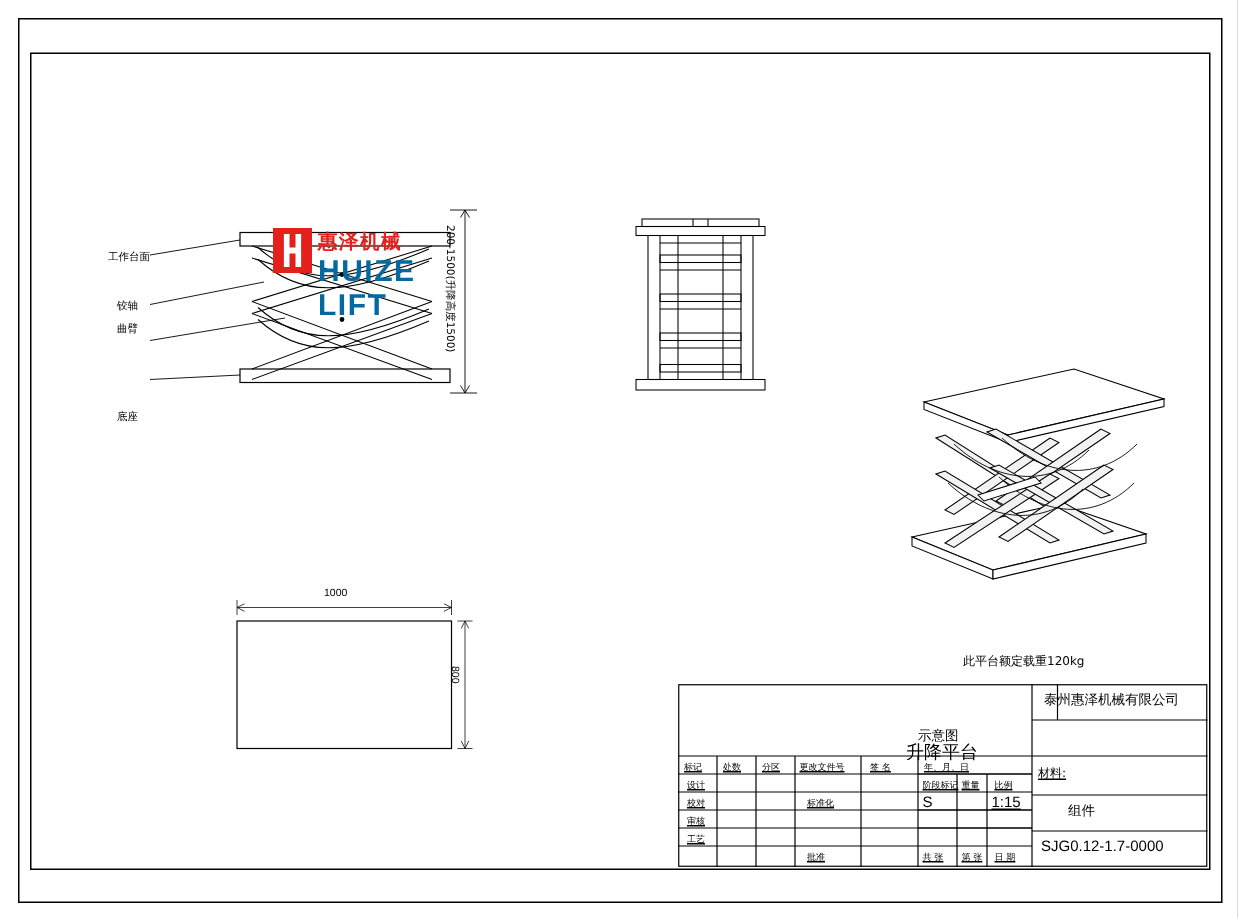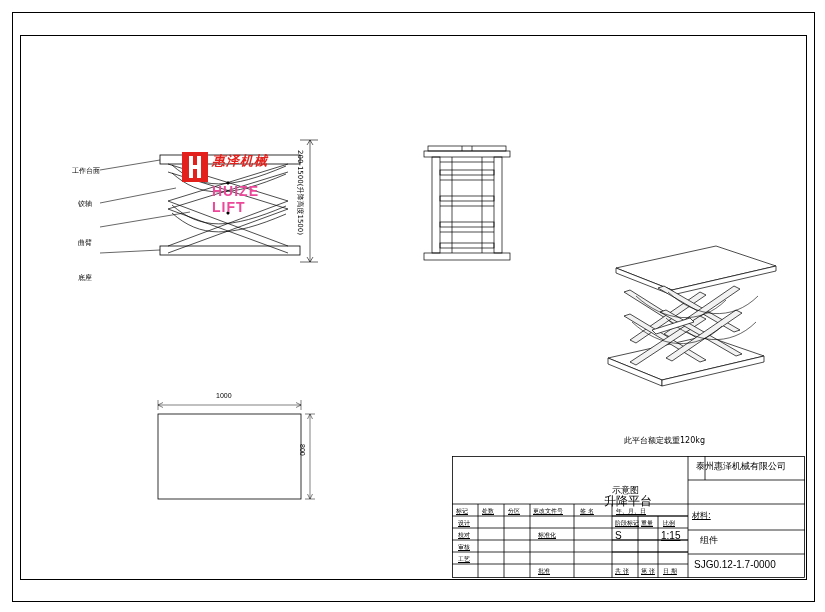--- a/index.html
+++ b/index.html
@@ -10,22 +10,22 @@
   .frame-outer{position:absolute;left:12px;top:12px;width:801px;height:588px;border:1px solid #000;}
   .frame-inner{position:absolute;left:20px;top:35px;width:785px;height:543px;border:1px solid #000;}
   .lbl{position:absolute;font-size:7px;color:#000;white-space:nowrap;}
   .lbl-cn{font-family:"DejaVu Sans",sans-serif;font-size:7px;}
   svg{position:absolute;left:0;top:0;overflow:visible;}
   
   #logo{position:absolute;left:182px;top:152px;width:110px;height:42px;}
   #logo .mark{position:absolute;left:0;top:0;width:26px;height:30px;background:#e3201b;}
   #logo .mark:after{content:"";position:absolute;left:7px;top:4px;width:12px;height:22px;background:#fff;
       clip-path:polygon(0 0,4px 0,4px 9px,8px 9px,8px 0,12px 0,12px 22px,8px 22px,8px 13px,4px 13px,4px 22px,0 22px);}
-  #logo .cn{position:absolute;left:30px;top:0px;font-family:"DejaVu Sans",sans-serif;font-size:13px;color:#e3201b;letter-spacing:1px;font-weight:bold;font-style:italic;}
-  #logo .en{position:absolute;left:30px;top:31px;font-size:14px;color:#ec4899;font-weight:bold;letter-spacing:1px;}
+  #logo .cn{position:absolute;left:30px;top:0px;font-family:"DejaVu Sans",sans-serif;font-size:13px;color:#e3201b;letter-spacing:1px;font-weight:bold;}
+  #logo .en{position:absolute;left:30px;top:18px;font-size:20px;color:#0369a1;font-weight:bold;letter-spacing:1px;}
   
   #titleblock{position:absolute;left:452px;top:456px;width:353px;height:122px;}
   #titleblock .t{position:absolute;font-family:"DejaVu Sans",sans-serif;font-size:6px;color:#000;white-space:nowrap;text-decoration:underline;}
   .big-cn{font-family:"DejaVu Sans",sans-serif;font-size:12px;color:#000;}
   .med-cn{font-family:"DejaVu Sans",sans-serif;font-size:9px;color:#000;}
   .code{font-family:"Liberation Sans",sans-serif;font-size:10px;color:#000;}
 </style>
 </head>
 <body>
 
@@ -67,21 +67,21 @@
         <path d="M300 262 L318 262"></path>
         <path d="M310 140 L310 262"></path>
         <path d="M307 145 L310 140 L313 145"></path>
         <path d="M307 257 L310 262 L313 257"></path>
       </g>
     </g>
   </svg>
 
   <div class="lbl lbl-cn" style="left:72px;top:166px;">工作台面</div>
   <div class="lbl lbl-cn" style="left:78px;top:199px;text-align:center;">铰轴</div>
-  <div class="lbl lbl-cn" style="left:78px;top:238px;">曲臂</div>
+  <div class="lbl lbl-cn" style="left:78px;top:214px;">曲臂</div>
   <div class="lbl lbl-cn" style="left:78px;top:249px;margin-top:24px;">底座</div>
 
   <div class="lbl lbl-cn" style="left:305px;top:150px;transform:rotate(90deg);transform-origin:left top;">200-1500(升降高度1500)</div>
 
   <div id="logo">
     <div class="mark"></div>
     <div class="cn">惠泽机械</div>
     <div class="en">HUIZE LIFT</div>
   </div>
 
@@ -129,21 +129,21 @@
         <path d="M668 292 C696 318 732 322 758 296"></path>
         <path d="M666 318 C694 344 730 348 756 322"></path>
       </g>
 
       <g fill="#ffffff">
         <polygon points="652,330 690,318 694,322 656,334"></polygon>
       </g>
     </g>
   </svg>
 
-  <div class="lbl lbl-cn" style="left:624px;top:435px;font-size:8px;text-align:center;">此平台额定载重120kg</div>
+  <div class="lbl lbl-cn" style="left:642px;top:435px;font-size:8px;text-align:center;">此平台额定载重120kg</div>
 
   <svg width="825" height="612">
     <g stroke="#000" stroke-width="0.8" fill="none">
       <rect x="158" y="414" width="143" height="85"></rect>
       <g stroke-width="0.5">
         <path d="M158 400 L158 410 M301 400 L301 410"></path>
         <path d="M158 405 L301 405"></path>
         <path d="M163 402.5 L158 405 L163 407.5"></path>
         <path d="M296 402.5 L301 405 L296 407.5"></path>
         <path d="M305 414 L315 414 M305 499 L315 499"></path>
@@ -189,21 +189,21 @@
         <path d="M236 48 L353 48"></path>
         <path d="M236 74 L353 74"></path>
         <path d="M236 98 L353 98"></path>
       </g>
     </svg>
 
     <div class="big-cn" style="position:absolute;left:152px;top:5px;margin-top:32px;">升降平台</div>
     <div class="med-cn" style="position:absolute;left:160px;top:28px;">示意图</div>
     <div class="med-cn" style="position:absolute;left:244px;top:4px;">泰州惠泽机械有限公司</div>
     <div class="t" style="left:240px;top:54px;font-size:8px;">材料:</div>
-    <div class="med-cn" style="position:absolute;left:248px;top:78px;">组件</div>
+    <div class="med-cn" style="position:absolute;left:260px;top:78px;">组件</div>
     <div class="code" style="position:absolute;left:242px;top:103px;">SJG0.12-1.7-0000</div>
 
     <div class="t" style="left:4px;top:51px;">标记</div>
     <div class="t" style="left:30px;top:51px;">处数</div>
     <div class="t" style="left:56px;top:51px;">分区</div>
     <div class="t" style="left:81px;top:51px;">更改文件号</div>
     <div class="t" style="left:128px;top:51px;">签 名</div>
     <div class="t" style="left:164px;top:51px;">年、月、日</div>
 
     <div class="t" style="left:6px;top:63px;">设计</div>

